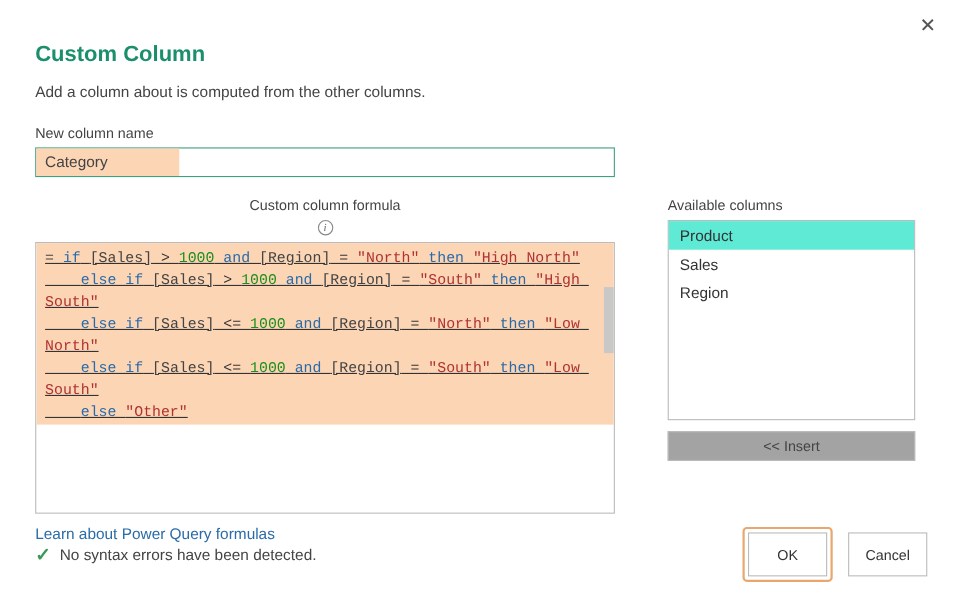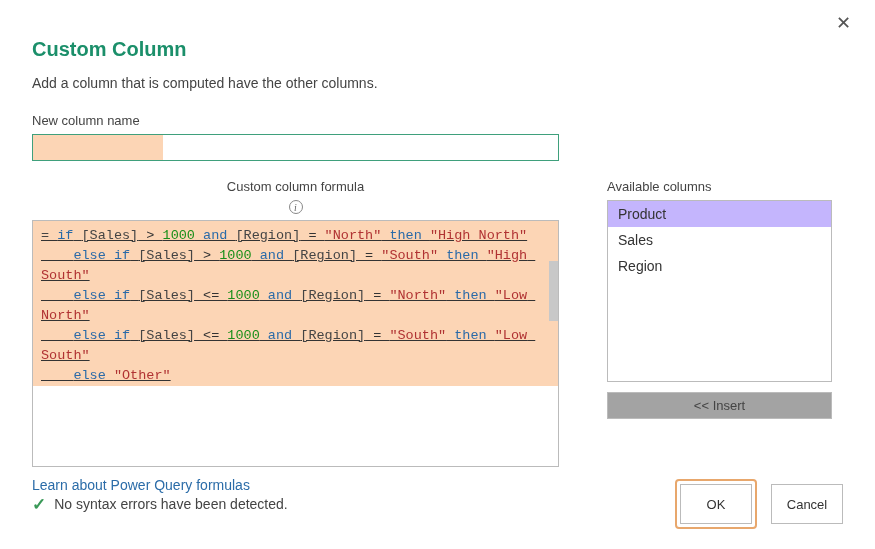--- a/index.html
+++ b/index.html
@@ -132,21 +132,21 @@
     height: 182px;
     margin-top: 2px;
   }
   .avail-item {
     padding: 5px 10px;
     font-size: 14px;
     color: #333;
     cursor: pointer;
   }
   .avail-item.selected {
-    background: #c4b5fd;
+    background: #5eead4;
   }
   .insert-btn {
     width: 225px;
     height: 27px;
     border: 1px solid #bbb;
     margin-top: 10px;
     display: flex;
     align-items: center;
     justify-content: center;
     font-size: 13px;
@@ -193,25 +193,26 @@
     border-radius: 4px;
     padding: 3px;
   }
 </style>
 </head>
 <body>
 
 <div class="close-x">✕</div>
 
 <div class="title">Custom Column</div>
-<div class="subtitle">Add a column that is computed have the other columns.</div>
+<div class="subtitle">Add a column about is computed from the other columns.</div>
 
 <div class="label">New column name</div>
 <div class="name-input">
   <div class="name-highlight"></div>
+  <div class="name-text">Category</div>
 </div>
 
 <div class="row">
   <div class="left-col">
     <div class="formula-label-row">
       <span class="label" style="margin:0">Custom column formula</span>
       <span class="info-icon">i</span>
     </div>
     <div class="formula-box">
       <div class="formula-highlight"></div>

